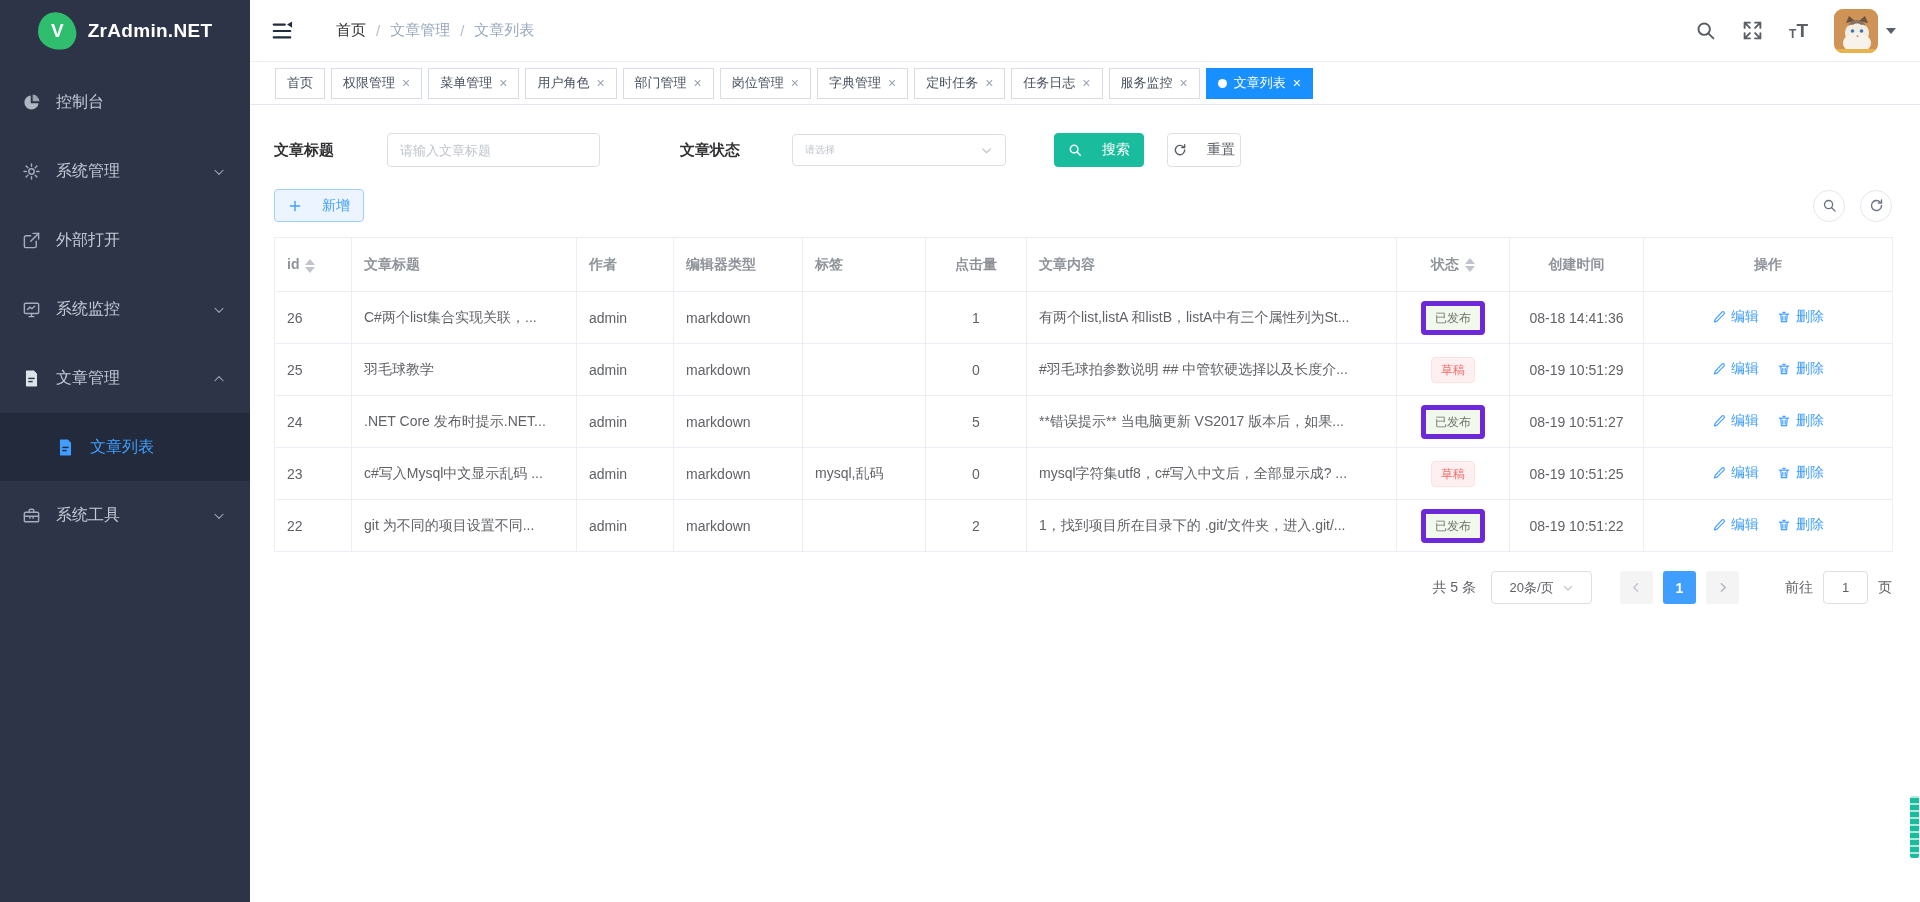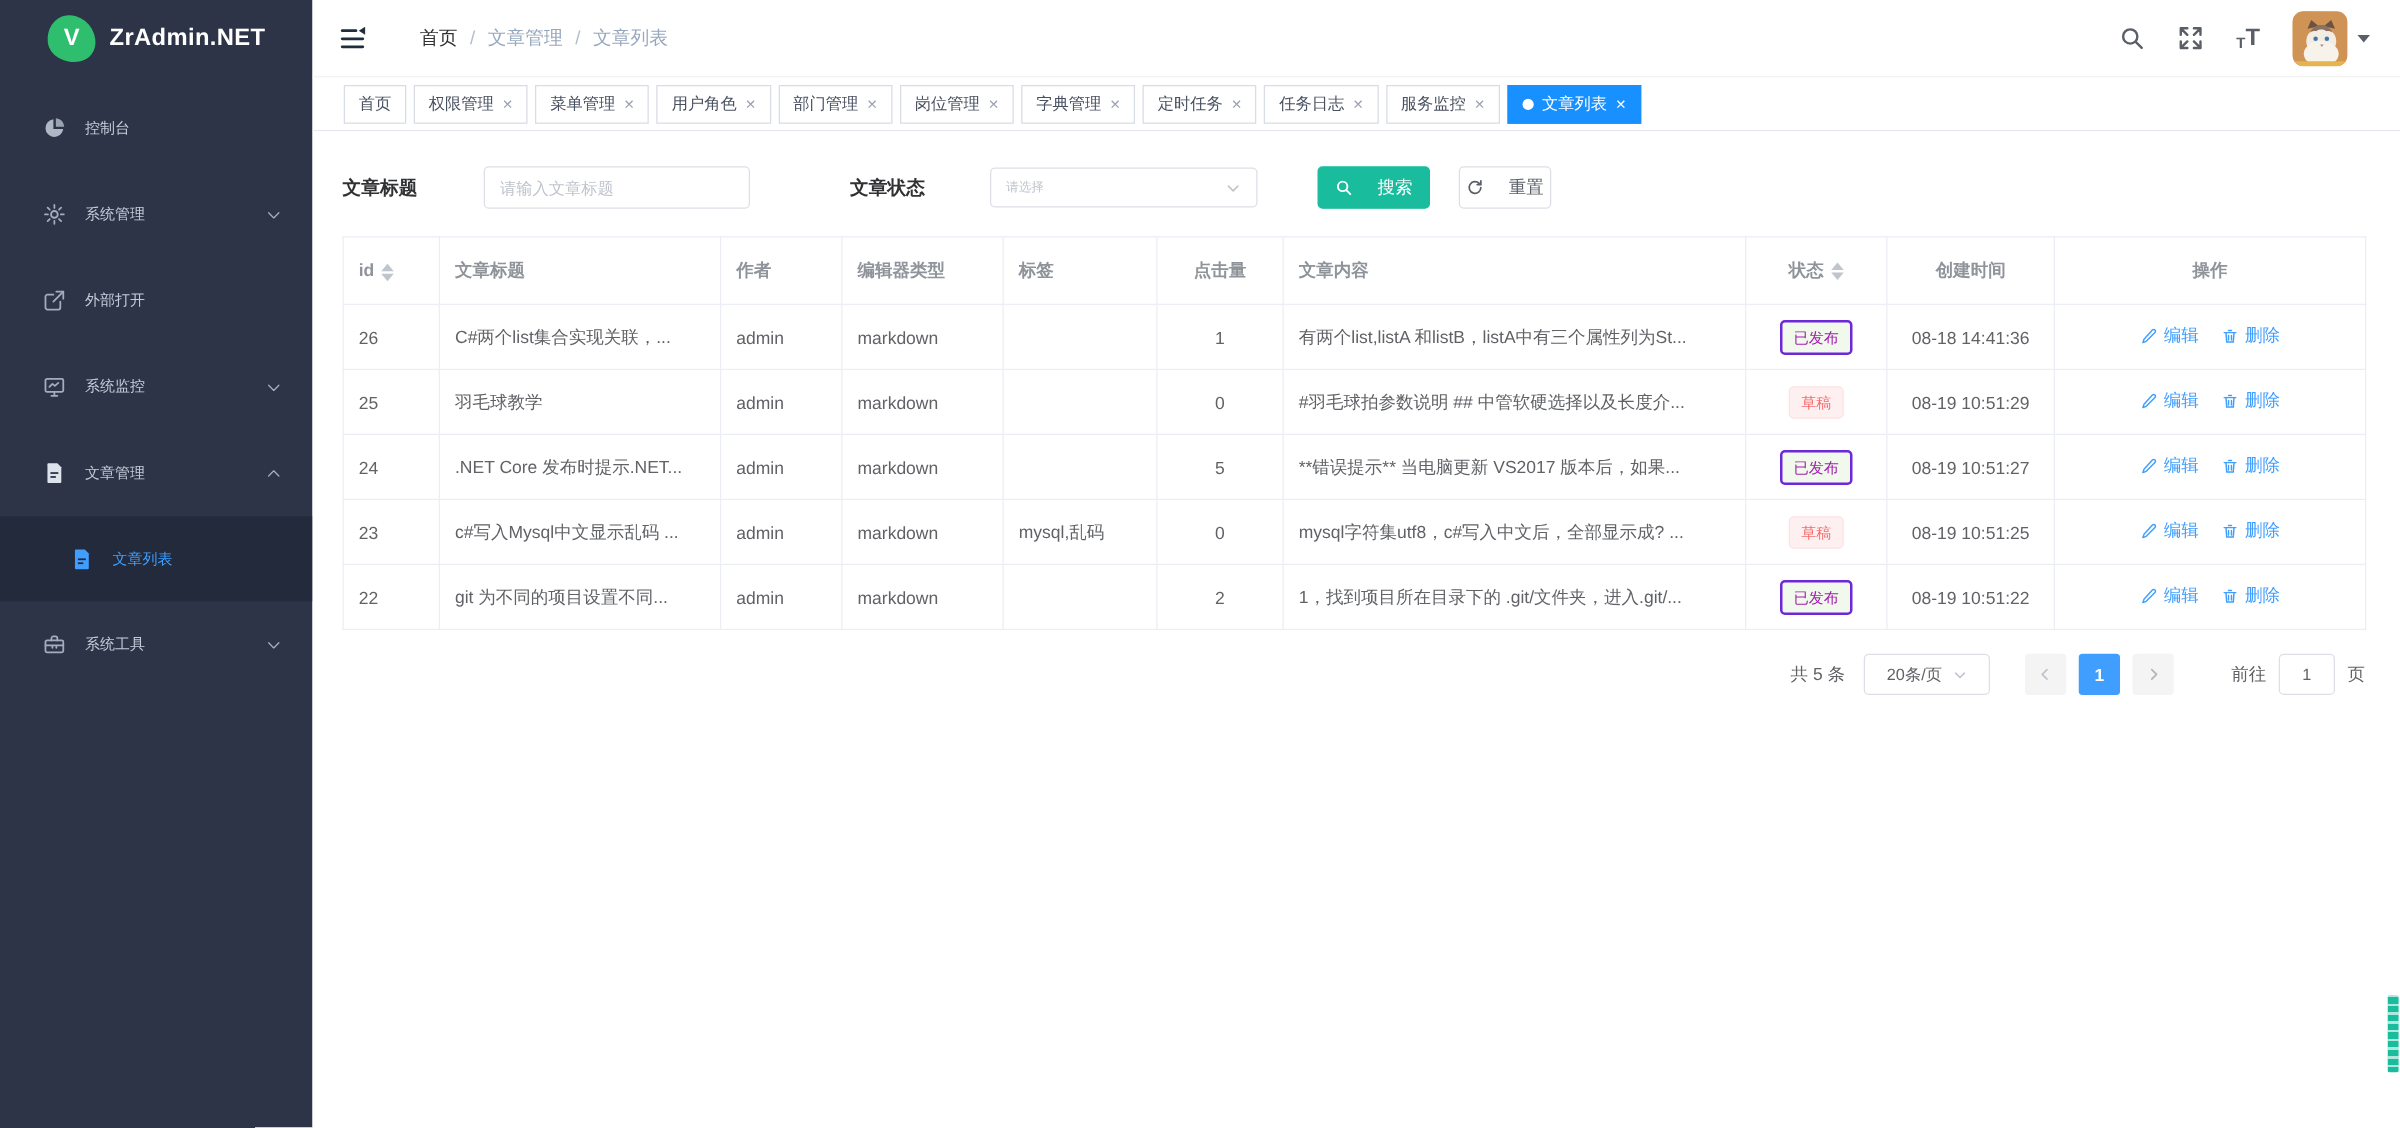--- a/index.html
+++ b/index.html
@@ -8,21 +8,21 @@
   .app { display:flex; width:100%; height:100%; position:relative; }
 
   
   .sidebar { width:250px; height:100%; background:#2d3447; flex:0 0 250px; color:#c3cbd8; }
   .logo-row { height:62px; display:flex; align-items:center; justify-content:center; gap:12px; }
   .logo-mark { width:38px; height:38px; background:#2ebe6e; border-radius:46% 54% 40% 60% / 52% 58% 42% 48%;
     transform:rotate(-8deg); display:flex; align-items:center; justify-content:center; }
   .logo-mark span { color:#fff; font-weight:bold; font-size:19px; transform:rotate(8deg); }
   .logo-title { color:#fff; font-size:19px; font-weight:bold; letter-spacing:.3px; }
   .menu { padding-top:6px; }
-  .menu-item { height:69px; display:flex; align-items:center; padding:0 24px 0 34px; cursor:pointer; font-size:12px; }
+  .menu-item { height:69px; display:flex; align-items:center; padding:0 24px 0 22px; cursor:pointer; font-size:16px; }
   .menu-item .mi-icon { width:20px; height:20px; margin-right:14px; flex:0 0 20px; display:flex; align-items:center; }
   .menu-item .mi-label { flex:1; color:#c3cbd8; }
   .menu-item .mi-arrow { color:#8a93a5; display:flex; }
   .submenu { background:#222a3c; }
   .submenu .menu-item { padding-left:56px; height:68px; }
   .submenu .mi-label { color:#409eff; }
   svg.ic { stroke:#a3adbd; fill:none; stroke-width:1.8; stroke-linecap:round; stroke-linejoin:round; }
   svg.ic.fill { fill:#aeb7c4; stroke:none; }
   svg.ic.white-fill { fill:#dde3ea; stroke:none; }
   svg.ic.blue-fill { fill:#409eff; stroke:none; }
@@ -75,21 +75,21 @@
 
   
   table.grid { border-collapse:collapse; width:1618px; table-layout:fixed; font-size:14px; }
   .grid th, .grid td { border:1px solid #ebeef5; padding:0 12px; height:52px; color:#606266; overflow:hidden; white-space:nowrap; text-overflow:ellipsis; }
   .grid th { height:54px; color:#8f949b; font-weight:bold; text-align:left; background:#fff; }
   .grid th.c-center, .grid td.c-center { text-align:center; }
   .sort-wrap { display:inline-flex; flex-direction:column; vertical-align:middle; margin-left:6px; gap:2px; }
   .sort-up { width:0; height:0; border-left:5px solid transparent; border-right:5px solid transparent; border-bottom:6px solid #c0c4cc; }
   .sort-down { width:0; height:0; border-left:5px solid transparent; border-right:5px solid transparent; border-top:6px solid #c0c4cc; }
   .badge { display:inline-block; font-size:12px; line-height:1; padding:6px 9px; border-radius:4px; }
-  .badge.published { background:#f0f9eb; border:2px solid #6d28d9; color:#a21caf; }
+  .badge.published { background:#f0f9eb; border:5px solid #6d28d9; color:#737373; }
   .badge.draft { background:#fef0f0; border:1px solid #fde2e2; color:#f56c6c; }
   .act-link { color:#409eff; display:inline-flex; align-items:center; gap:5px; cursor:pointer; font-size:14px; }
   .act-link + .act-link { margin-left:18px; }
 
   
   .pager { display:flex; align-items:center; justify-content:flex-end; margin-top:19px; font-size:14px; color:#606266; }
   .pg-total { margin-right:15px; }
   .pg-size { width:101px; height:33px; border:1px solid #dcdfe6; border-radius:4px; display:flex; align-items:center; justify-content:center; gap:8px;
     font-size:13px; color:#606266; cursor:pointer; margin-right:28px; }
   .pg-btn { width:33px; height:33px; border-radius:3px; background:#f4f4f5; display:flex; align-items:center; justify-content:center;
@@ -337,20 +337,43 @@
         </button>
         <button class="btn btn-reset">
           <svg width="14" height="14" viewBox="0 0 24 24" fill="none" stroke="#5a5e66" stroke-width="2.4" stroke-linecap="round">
               <path d="M20 12a8 8 0 11-2.3-5.6"></path>
               <path d="M20 3v5h-5"></path>
             </svg>
           <span>重置</span>
         </button>
       </div>
 
+      <div class="toolbar-row">
+        <button class="btn btn-add">
+          <svg width="14" height="14" viewBox="0 0 24 24" fill="none" stroke="#409eff" stroke-width="2.4" stroke-linecap="round">
+              <line x1="12" y1="4" x2="12" y2="20"></line>
+              <line x1="4" y1="12" x2="20" y2="12"></line>
+            </svg>
+          <span>新增</span>
+        </button>
+        <div class="round-btns">
+          <div class="round-btn">
+            <svg width="15" height="15" viewBox="0 0 24 24" fill="none" stroke="#6b7280" stroke-width="2.2" stroke-linecap="round">
+                <circle cx="10.5" cy="10.5" r="6.5"></circle>
+                <line x1="15.5" y1="15.5" x2="21" y2="21"></line>
+              </svg>
+          </div>
+          <div class="round-btn">
+            <svg width="15" height="15" viewBox="0 0 24 24" fill="none" stroke="#6b7280" stroke-width="2.2" stroke-linecap="round">
+                <path d="M20 12a8 8 0 11-2.3-5.6"></path>
+                <path d="M20 3v5h-5"></path>
+              </svg>
+          </div>
+        </div>
+      </div>
 
       <table class="grid">
         <colgroup>
           <col style="width:77px">
             <col style="width:225px">
             <col style="width:97px">
             <col style="width:129px">
             <col style="width:123px">
           <col style="width:101px">
             <col style="width:370px">

